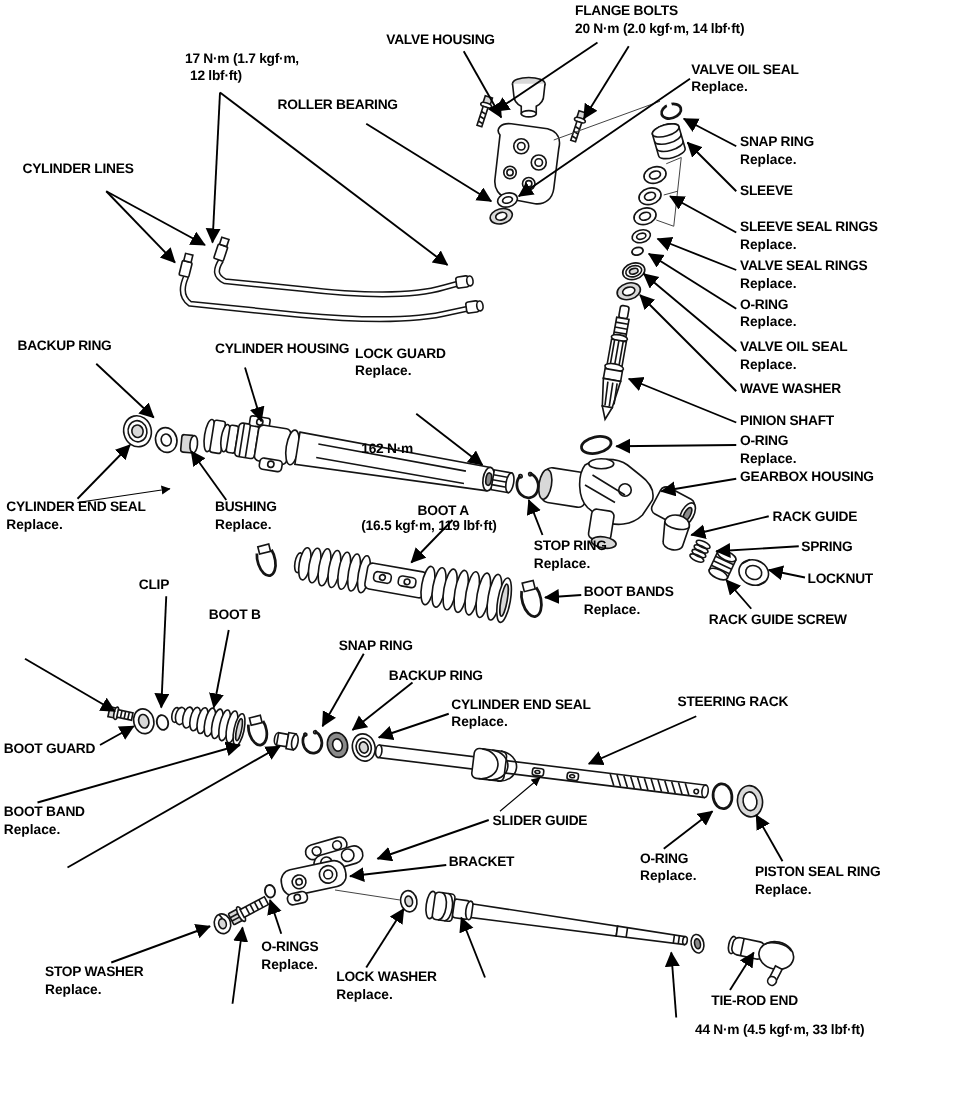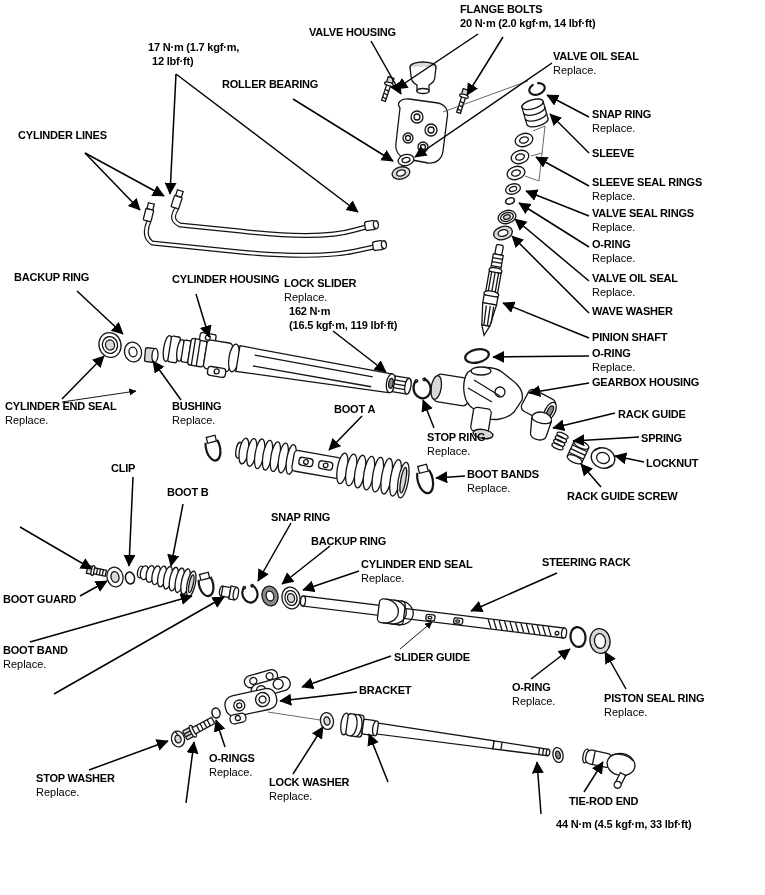--- a/index.html
+++ b/index.html
@@ -1,22 +1,22 @@
 <!DOCTYPE html>
 <html><head>
 <meta charset="utf-8">
 <style>
   html,body{margin:0;padding:0;background:#fff;}
   .stage{position:relative;width:765px;height:895px;background:#fff;overflow:hidden;
          font-family:"Liberation Sans",sans-serif;}
   .stage svg{position:absolute;left:0;top:0;}
   .lbl{position:absolute;color:#000;font-size:11px;font-weight:bold;line-height:14px;
        letter-spacing:-0.2px;white-space:nowrap;z-index:5;}
-  .lbl .note{font-weight:400;letter-spacing:0;}
-  .lbl .ind{margin-left:5px;}
+  .lbl .note{font-weight:700;letter-spacing:0;}
+  .lbl .ind{margin-left:5px;margin-top:48px;}
   
   .s{stroke:#141414;fill:none;stroke-width:1.3;}
   .sw{stroke:#141414;fill:#fff;stroke-width:1.3;}
   .sg{stroke:#141414;fill:#d8d8d8;stroke-width:1.3;}
   .sd{stroke:#141414;fill:#8a8a8a;stroke-width:1.3;}
   .th{stroke:#444;fill:none;stroke-width:0.8;}
   .ring2{stroke:#141414;stroke-width:2.2;fill:none;}
   .ring1{stroke:#141414;stroke-width:1.5;fill:none;}
   .pipeA{stroke:#141414;stroke-width:5;fill:none;stroke-linejoin:round;}
   .pipeB{stroke:#fff;stroke-width:2.6;fill:none;stroke-linejoin:round;}
@@ -509,21 +509,21 @@
 <div class="lbl" style="left:592px;top:304px">
       <div>WAVE WASHER</div>
     </div>
 <div class="lbl" style="left:14px;top:270px">
       <div>BACKUP RING</div>
     </div>
 <div class="lbl" style="left:172px;top:272px">
       <div>CYLINDER HOUSING</div>
     </div>
 <div class="lbl" style="left:284px;top:276px">
-  <div>LOCK SLIDER</div>
+  <div>LOCK GUARD</div>
   <div class="note">Replace.</div>
   <div class="ind">162 N·m</div>
   <div class="ind">(16.5 kgf·m, 119 lbf·ft)</div>
 </div>
 <div class="lbl" style="left:592px;top:330px">
       <div>PINION SHAFT</div>
     </div>
 <div class="lbl" style="left:592px;top:346px">
   <div>O-RING</div>
   <div class="note">Replace.</div>

